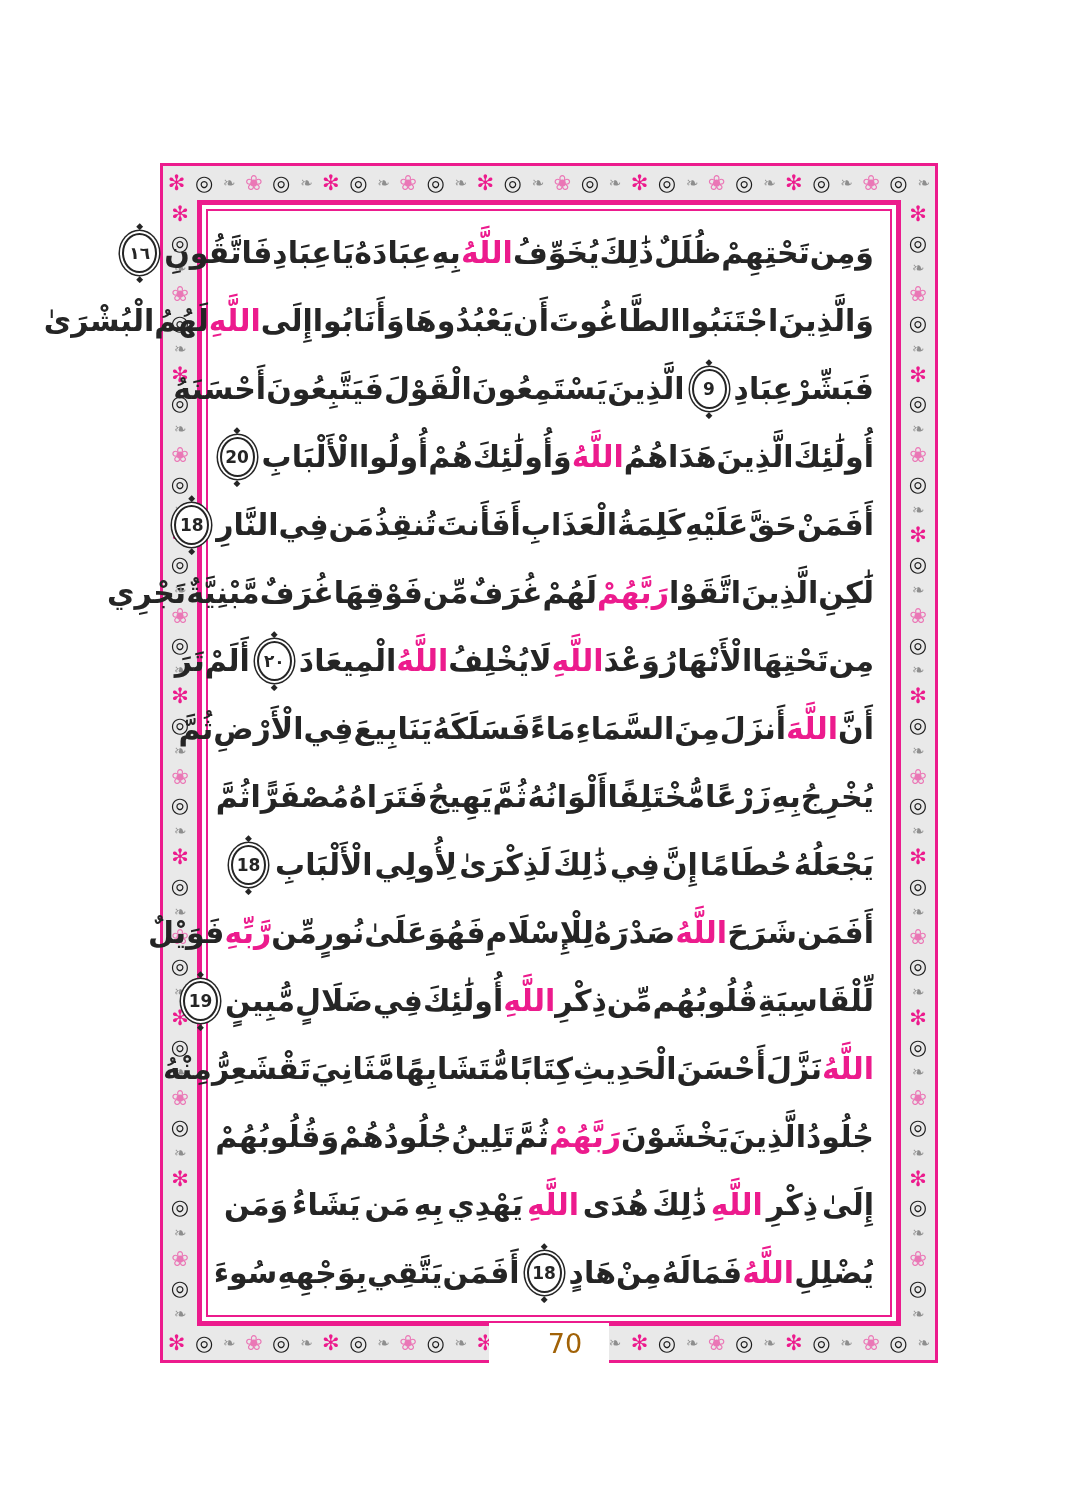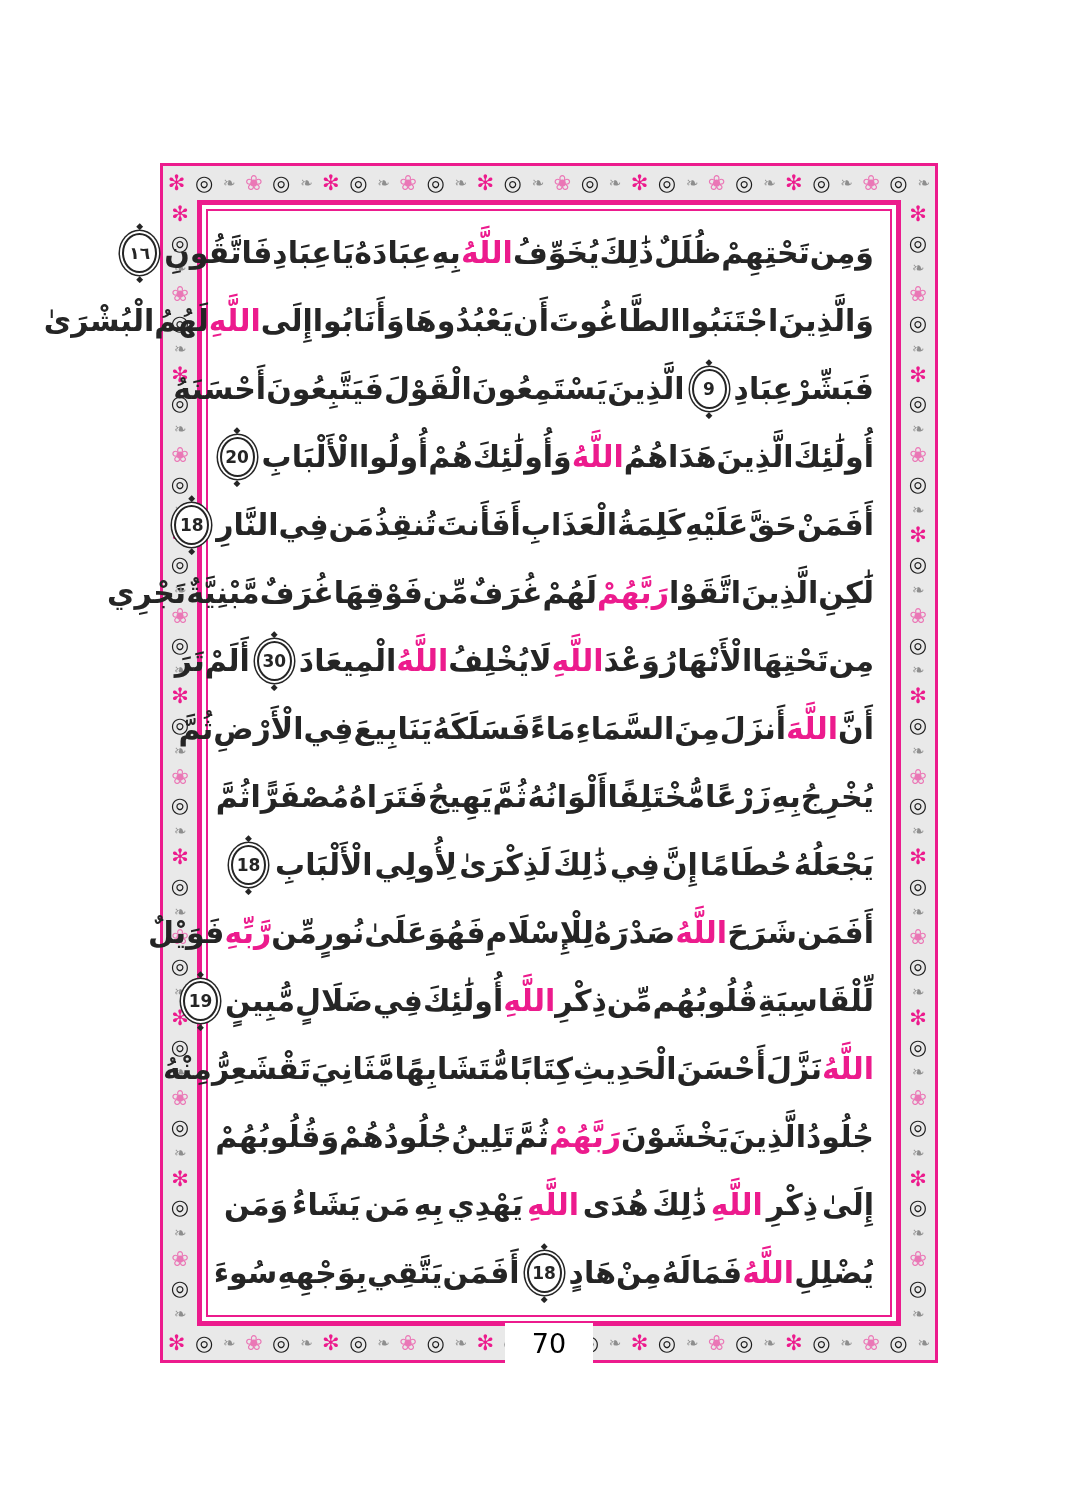--- a/index.html
+++ b/index.html
@@ -63,21 +63,21 @@
     font-size:9px;color:var(--ink);font-weight:normal;
   }
   .medallion::before{top:-13px;}
   .medallion::after{bottom:-13px;}
   .mnum{font-size:17px;font-weight:bold;color:var(--ink);}
   
   .page-num{
     position:absolute;bottom:-3px;left:50%;transform:translateX(-50%);
     width:88px;height:40px;background:#ffffff;z-index:5;
     display:flex;align-items:center;justify-content:center;
-    font-size:27px;color:#000000;font-family:"DejaVu Sans", sans-serif;
+    font-size:27px;color:#a16207;font-family:"DejaVu Sans", sans-serif;padding-left:32px;
   }
 </style>
 </head>
 <body>
 
 <div class="page">
 
   <div class="band band-h band-top">
       <span class="g-f">✻</span>
       <span class="g-c">◎</span>
@@ -323,21 +323,21 @@
           <span class="w">مِن</span>
           <span class="w">تَحْتِهَا</span>
           <span class="w">الْأَنْهَارُ</span>
           <span class="w">وَعْدَ</span>
           <span class="w p">اللَّهِ</span>
           <span class="w">لَا</span>
           <span class="w">يُخْلِفُ</span>
           <span class="w p">اللَّهُ</span>
           <span class="w">الْمِيعَادَ</span>
           <span class="medallion">
-            <span class="mnum">30</span>
+            <span class="mnum">٢٠</span>
           </span>
           <span class="w">أَلَمْ</span>
           <span class="w">تَرَ</span>
         </div>
         <div class="qline">
           <span class="w">أَنَّ</span>
           <span class="w p">اللَّهَ</span>
           <span class="w">أَنزَلَ</span>
           <span class="w">مِنَ</span>
           <span class="w">السَّمَاءِ</span>

